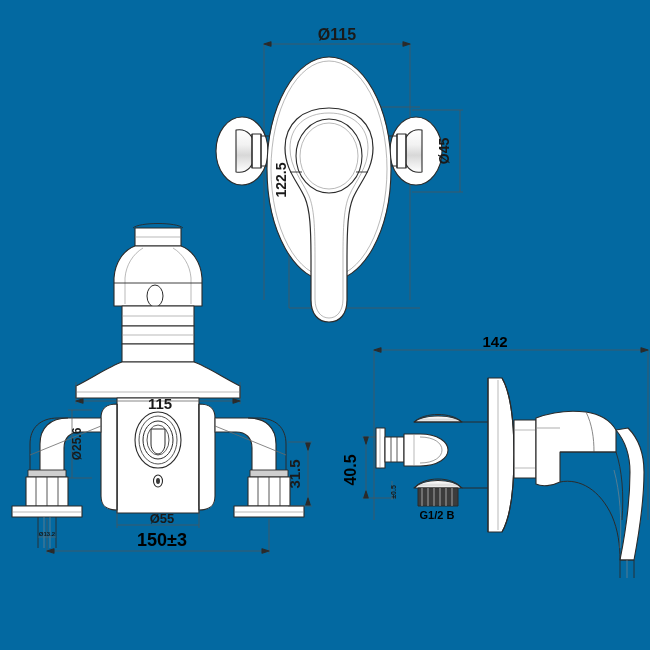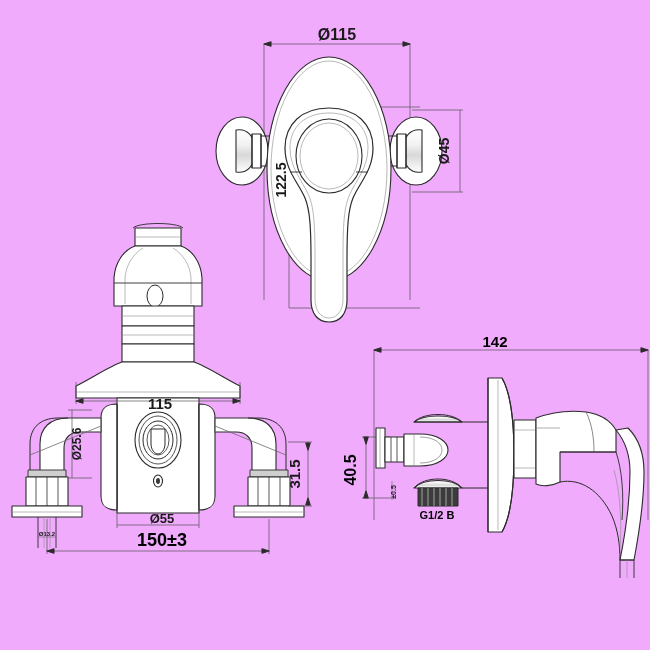--- a/index.html
+++ b/index.html
@@ -7,21 +7,21 @@
     padding: 0;
     background: #ffffff;
   }
   body {
     font-family: "Liberation Sans", sans-serif;
   }
   #sheet {
     position: relative;
     width: 650px;
     height: 650px;
-    background: #f0abfc;
+    background: #0369a1;
     overflow: hidden;
   }
   #drawing {
     position: absolute;
     left: 0;
     top: 0;
     width: 650px;
     height: 650px;
   }
   .dimtext {

